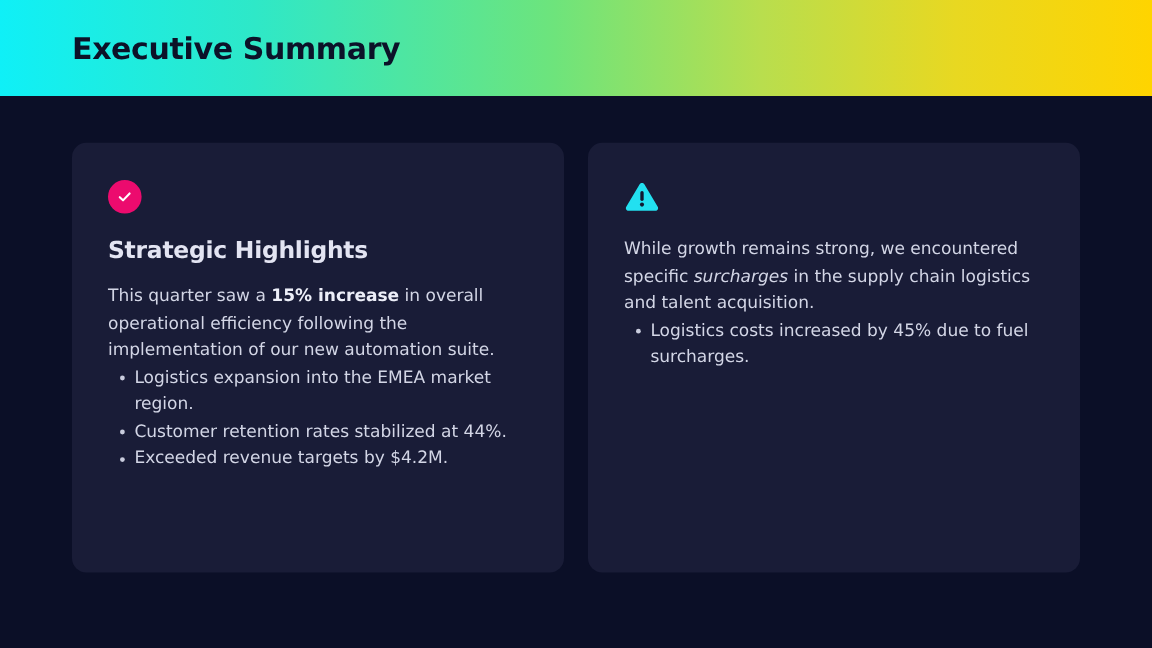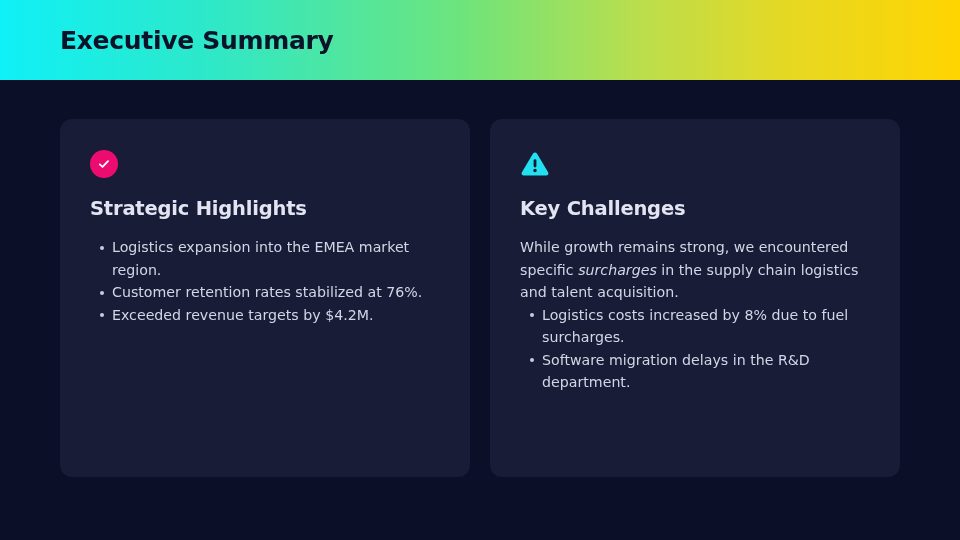--- a/index.html
+++ b/index.html
@@ -140,39 +140,38 @@
 
     <div class="card">
       <div class="icon-slot">
         <div class="icon-check">
           <svg width="14" height="14" viewBox="0 0 16 16" aria-hidden="true">
             <path d="M3.2 8.4 L6.3 11.4 L12.6 4.8" fill="none" stroke="#ffffff" stroke-width="2" stroke-linecap="round" stroke-linejoin="round"></path>
           </svg>
         </div>
       </div>
       <h2 class="card-title">Strategic Highlights</h2>
+      <p class="card-para"><span>This quarter saw a </span><b>15% increase</b><span> in overall operational efficiency following the implementation of our new automation suite.</span></p>
       <ul class="card-list">
         <li>Logistics expansion into the EMEA market region.</li>
-        <li>Customer retention rates stabilized at 76%.</li>
+        <li>Customer retention rates stabilized at 44%.</li>
         <li>Exceeded revenue targets by $4.2M.</li>
       </ul>
     </div>
 
     <div class="card">
       <div class="icon-slot">
         <div class="icon-warn">
           <svg width="30" height="27" viewBox="0 0 30 27" aria-hidden="true">
             <path d="M13.05 2.6 C13.92 1.25 16.08 1.25 16.95 2.6 L28.1 21.2 C29.0 22.7 28.0 24.6 26.15 24.6 L3.85 24.6 C2.0 24.6 1.0 22.7 1.9 21.2 Z" fill="#22e0f0"></path>
             <rect x="13.6" y="8.2" width="2.8" height="8.2" rx="1.4" fill="#121830"></rect>
             <circle cx="15" cy="19.5" r="1.7" fill="#121830"></circle>
           </svg>
         </div>
       </div>
-      <h2 class="card-title">Key Challenges</h2>
       <p class="card-para"><span>While growth remains strong, we encountered specific </span><i>surcharges</i><span> in the supply chain logistics and talent acquisition.</span></p>
       <ul class="card-list">
-        <li>Logistics costs increased by 8% due to fuel surcharges.</li>
-        <li>Software migration delays in the R&amp;D department.</li>
+        <li>Logistics costs increased by 45% due to fuel surcharges.</li>
       </ul>
     </div>
 
   </div>
 </div>
 
 </body></html>

